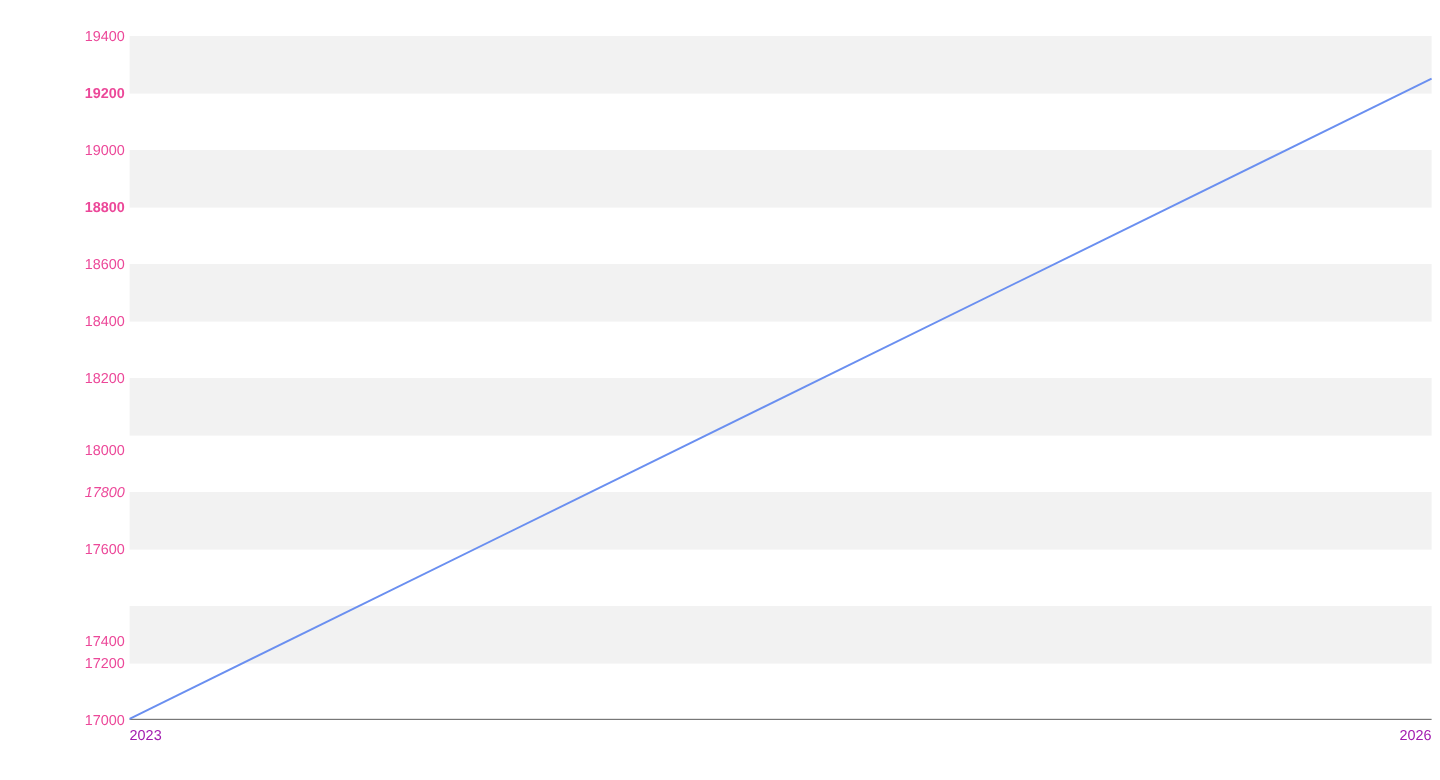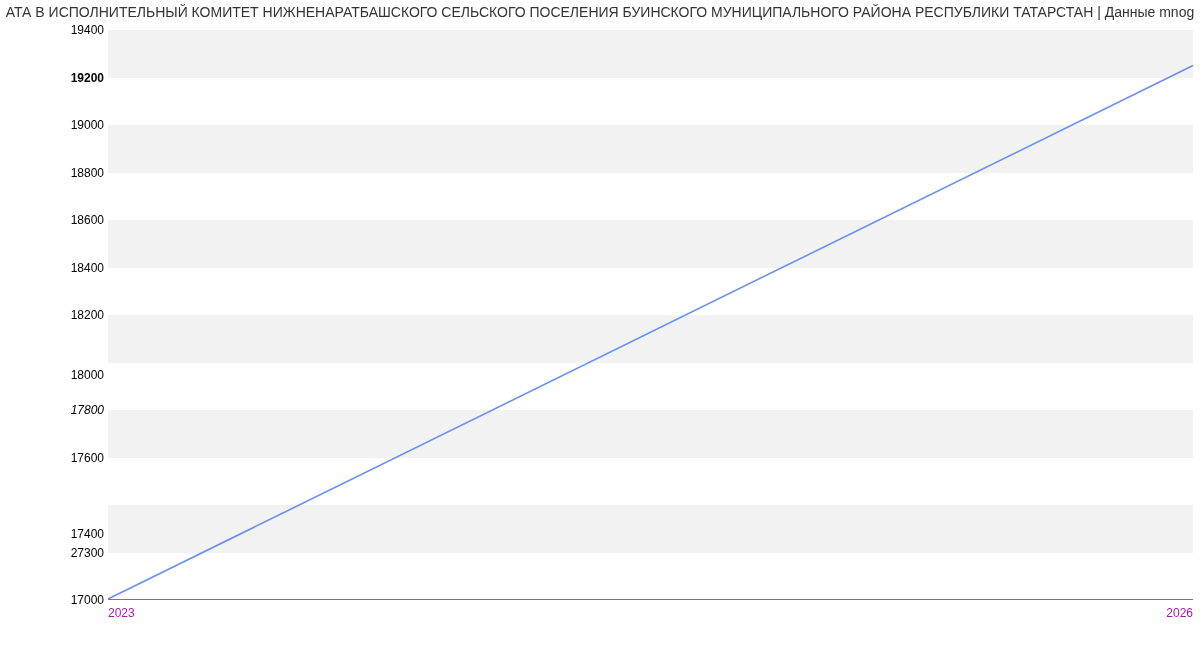--- a/index.html
+++ b/index.html
@@ -1,49 +1,48 @@
 <!DOCTYPE html>
 <html><head>
   <meta charset="utf-8">
   <style>
     * { margin: 0; padding: 0; box-sizing: border-box; }
     html, body { width: 1200px; height: 650px; background: #fff; font-family: "Segoe UI", Arial, sans-serif; overflow: hidden; }
     .container { width: 1200px; height: 650px; position: relative; }
     .title { position: absolute; top: 4px; left: 0; right: 0; text-align: center; font-size: 14px; color: #333; white-space: nowrap; overflow: hidden; }
     .plot { position: absolute; left: 108px; top: 30px; width: 1085px; height: 570px; border-bottom: 1px solid #777; }
     .gridband { position: absolute; left: 0; width: 100%; background: #f2f2f2; }
-    .ylabel { position: absolute; right: 1096px; font-size: 12px; color: #000000; transform: translateY(-50%); }
+    .ylabel { position: absolute; right: 1096px; font-size: 12px; color: #ec4899; transform: translateY(-50%); }
     .xlabel { position: absolute; top: 606px; font-size: 12px; color: #a21caf; }
     svg.line { position: absolute; left: 0; top: 0; width: 100%; height: 100%; overflow: visible; }
     svg.line path { fill: none; stroke: #6a8ff0; stroke-width: 1.6; }
   </style>
 </head>
 <body>
 
 <div class="container">
-  <div class="title">АТА В ИСПОЛНИТЕЛЬНЫЙ КОМИТЕТ НИЖНЕНАРАТБАШСКОГО СЕЛЬСКОГО ПОСЕЛЕНИЯ БУИНСКОГО МУНИЦИПАЛЬНОГО РАЙОНА РЕСПУБЛИКИ ТАТАРСТАН | Данные mnog</div>
   <div class="plot" id="plot">
       <div class="gridband" style="top: 0px; height: 47.5px;"></div>
       <div class="gridband" style="top: 95px; height: 47.5px;"></div>
       <div class="gridband" style="top: 190px; height: 47.5px;"></div>
       <div class="gridband" style="top: 285px; height: 47.5px;"></div>
       <div class="gridband" style="top: 380px; height: 47.5px;"></div>
       <div class="gridband" style="top: 475px; height: 47.5px;"></div>
     <svg class="line" id="lineSvg" viewBox="0 0 1085 570" preserveAspectRatio="none">
       <path id="seriesPath" d="M 0.00,570.00 L 1085.00,35.63"></path>
     </svg>
   </div>
 <div class="ylabel" style="top: 600px;">17000</div>
-    <div class="ylabel" style="top: 552.5px;">27300</div>
+    <div class="ylabel" style="top: 552.5px;">17200</div>
     <div class="ylabel" style="top: 534px;">17400</div>
     <div class="ylabel" style="top: 457.5px;">17600</div>
     <div class="ylabel" style="top: 410px; font-style: italic;">17800</div>
     <div class="ylabel" style="top: 375px;">18000</div>
     <div class="ylabel" style="top: 315px;">18200</div>
     <div class="ylabel" style="top: 267.5px;">18400</div>
     <div class="ylabel" style="top: 220px;">18600</div>
-    <div class="ylabel" style="top: 172.5px;">18800</div>
+    <div class="ylabel" style="top: 172.5px; font-weight: bold;">18800</div>
     <div class="ylabel" style="top: 125px;">19000</div>
     <div class="ylabel" style="top: 77.5px; font-weight: bold;">19200</div>
     <div class="ylabel" style="top: 30px;">19400</div>
     <div class="xlabel" style="left: 108px;">2023</div>
     <div class="xlabel" style="left: 1193px; transform: translateX(-100%);">2026</div>
   </div>
 
 </body></html>

